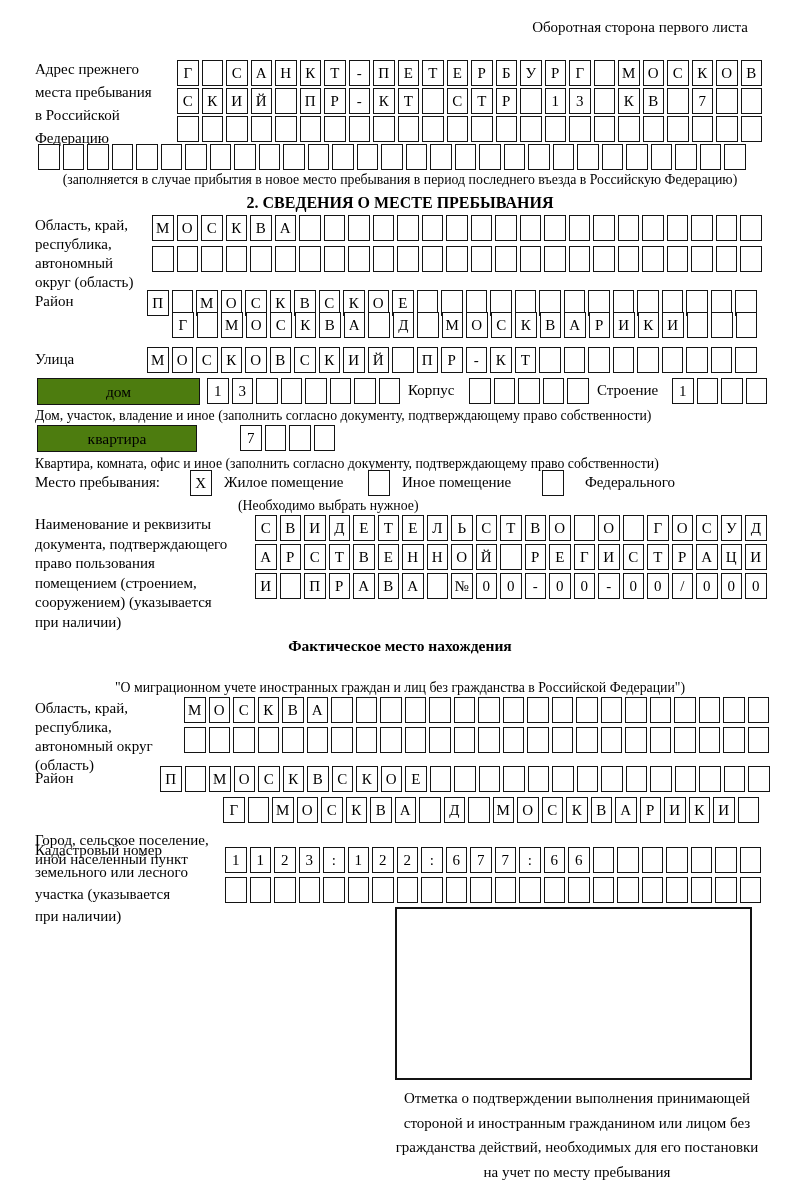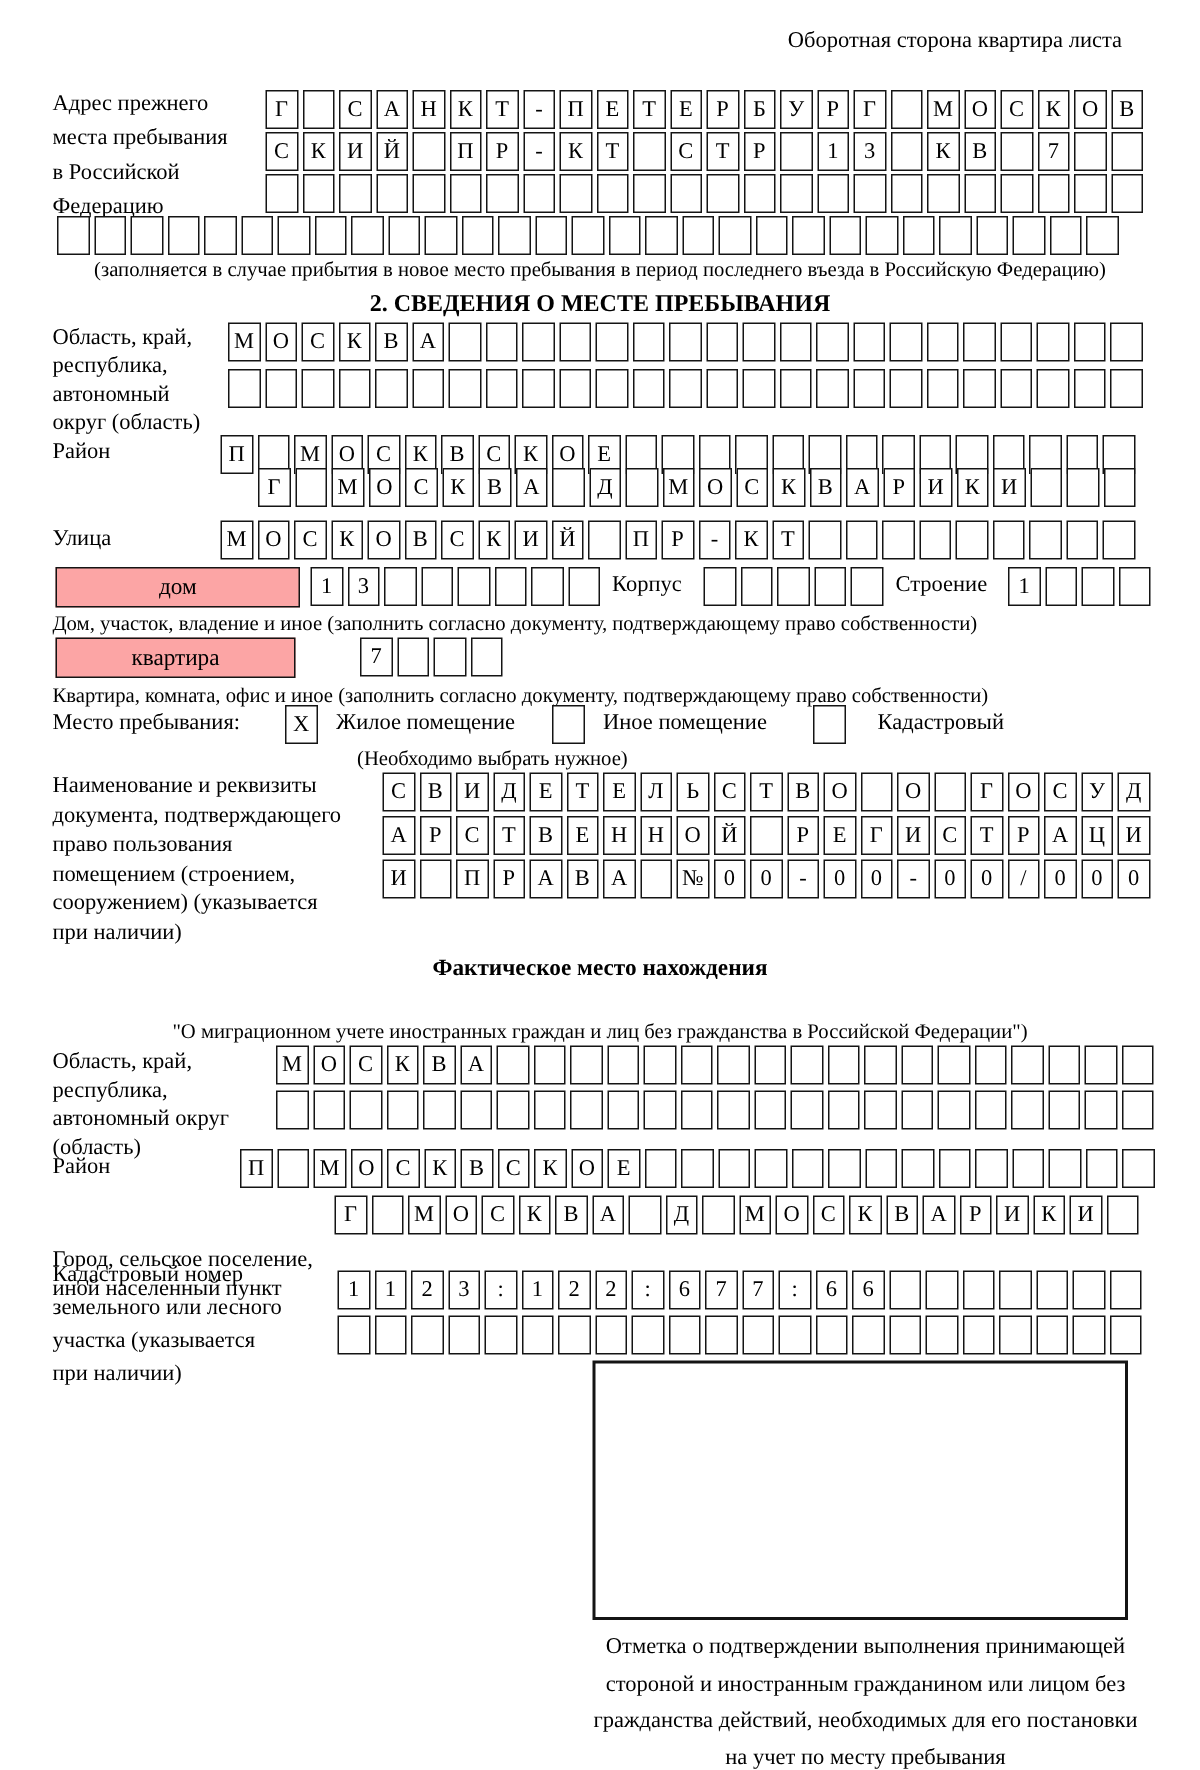--- a/index.html
+++ b/index.html
@@ -15,30 +15,30 @@
   .cellrow { position:absolute; display:flex; gap:3px; }
   .cell {
     width:21.5px; height:26px; flex:none; box-sizing:border-box;
     border:1.6px solid #141414; background:#fff;
     display:flex; align-items:center; justify-content:center;
     font-size:15px; font-family:"Liberation Serif", serif;
   }
   .wbox {
     position:absolute; box-sizing:border-box; border:1.6px solid #141414;
     height:27px; display:flex; align-items:center; justify-content:center;
-    font-size:15.5px; background:#fca5a5;
+    font-size:15.5px; background:#4d7c0f;
   }
   .stampbox { position:absolute; box-sizing:border-box; border:2px solid #141414; background:#fff; }
 </style>
 </head>
 <body>
 
 <div class="page">
 
-  <div class="abs label" style="top:18px; right:52px;">Оборотная сторона квартира листа</div>
+  <div class="abs label" style="top:18px; right:52px;">Оборотная сторона первого листа</div>
 
   <div class="abs label" style="left:35px; top:58px; line-height:23px; width:150px;">Адрес прежнего
 места пребывания
 в Российской
 Федерацию</div>
   <div class="cellrow" style="left:177px; top:60px;">
       <div class="cell">Г</div>
       <div class="cell"></div>
       <div class="cell">С</div>
       <div class="cell">А</div>
@@ -330,21 +330,21 @@
       <div class="cell"></div>
     </div>
   <div class="abs note" style="left:35px; top:456px;">Квартира, комната, офис и иное (заполнить согласно документу, подтверждающему право собственности)</div>
 
   <div class="abs label" style="left:35px; top:473px;">Место пребывания:</div>
   <div class="cell abs" style="left:190px; top:470px;">X</div>
   <div class="abs label" style="left:224px; top:473px;">Жилое помещение</div>
   <div class="cell abs" style="left:368px; top:470px;"></div>
   <div class="abs label" style="left:402px; top:473px;">Иное помещение</div>
   <div class="cell abs" style="left:542px; top:470px;"></div>
-  <div class="abs label" style="left:585px; top:473px;">Кадастровый</div>
+  <div class="abs label" style="left:585px; top:473px;">Федерального</div>
   <div class="abs note" style="left:238px; top:498px;">(Необходимо выбрать нужное)</div>
 
   <div class="abs label" style="left:35px; top:515px; width:215px; line-height:19.5px;">Наименование и реквизиты
 документа, подтверждающего
 право пользования
 помещением (строением,
 сооружением) (указывается
 при наличии)</div>
   <div class="cellrow" style="left:255px; top:515px;">
       <div class="cell">С</div>

